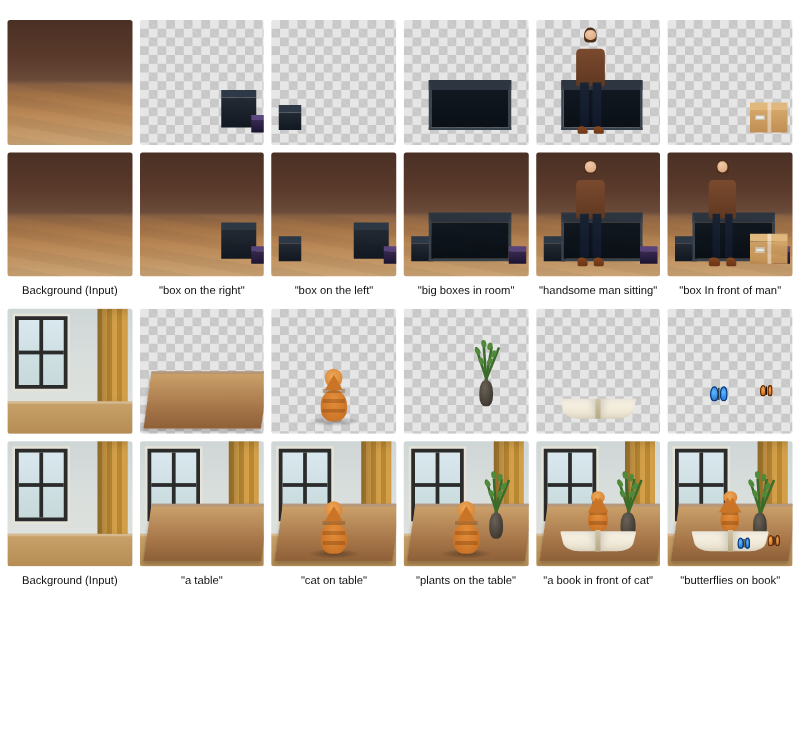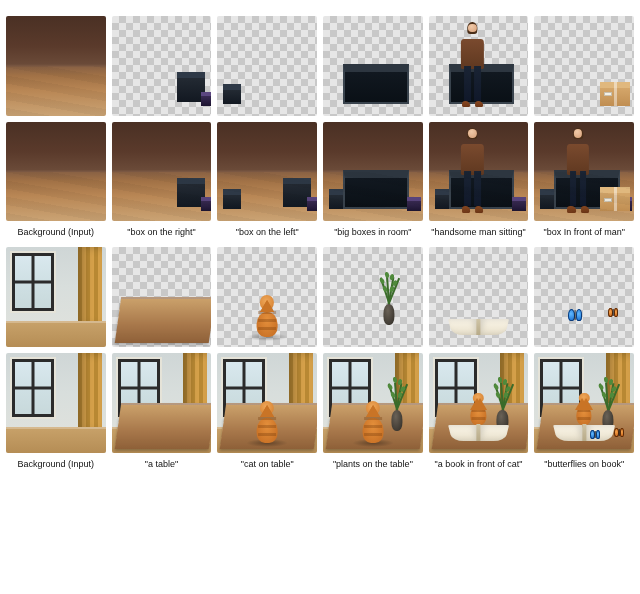--- a/index.html
+++ b/index.html
@@ -3,21 +3,21 @@
 <meta charset="utf-8">
 <style>
   * { margin: 0; padding: 0; box-sizing: border-box; }
   body {
     width: 640px;
     height: 594px;
     background: #ffffff;
     font-family: Arial, Helvetica, sans-serif;
     overflow: hidden;
   }
-  .figure { width: 640px; padding: 16px 6px; }
+  .figure { width: 640px; padding: 4px 6px; margin-top: 12px; }
   .row { display: flex; gap: 6px; margin-bottom: 6px; }
   .cell {
     flex: 1 1 0;
     aspect-ratio: 1/1;
     position: relative;
     overflow: hidden;
     border-radius: 2px;
   }
   .caprow { display: flex; gap: 6px; margin-bottom: 10px; }
   .caprow > div {

